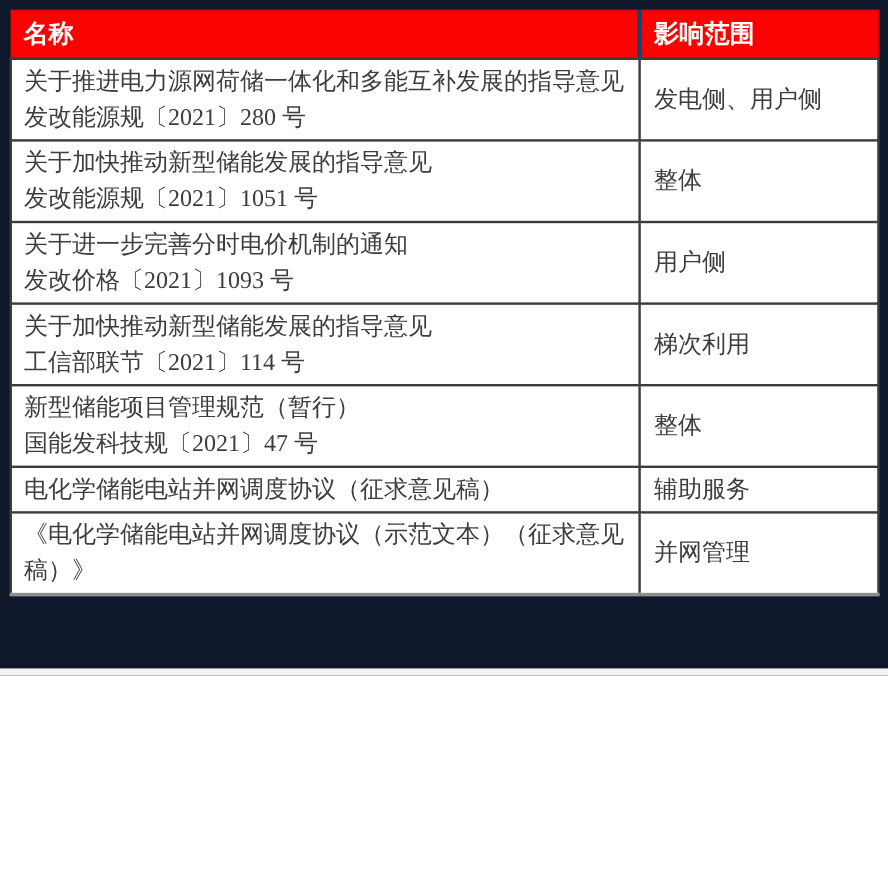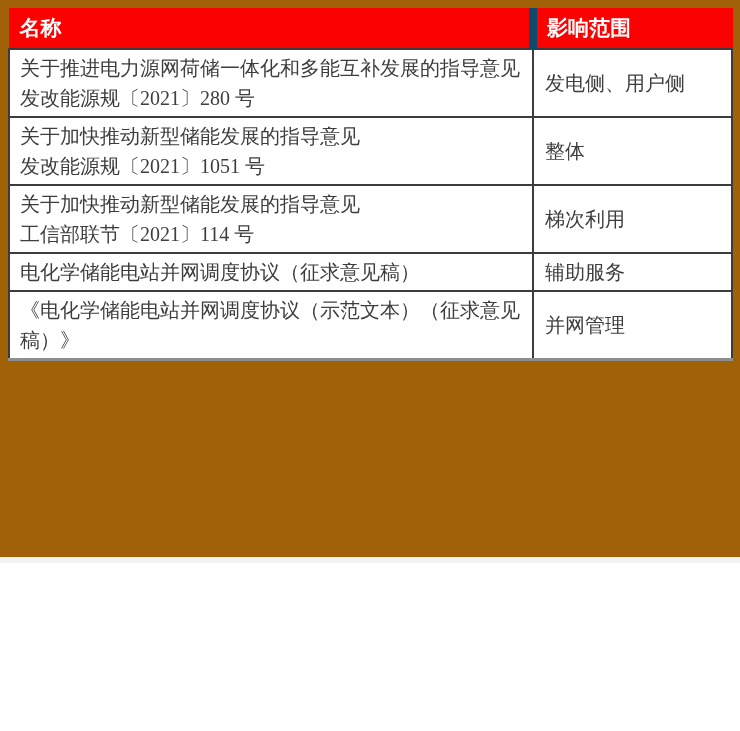--- a/index.html
+++ b/index.html
@@ -5,21 +5,21 @@
   * { margin: 0; padding: 0; box-sizing: border-box; }
   html, body {
     width: 740px;
     background: #ffffff;
     font-family: "Liberation Serif", "DejaVu Serif", serif;
   }
   .page {
     position: relative;
     width: 740px;
     height: 563px;
-    background: #a16207;
+    background: #0f172a;
     overflow: hidden;
   }
   table.policy {
     position: absolute;
     left: 8px;
     top: 8px;
     width: 723px;
     border-collapse: collapse;
     table-layout: fixed;
   }
@@ -29,21 +29,21 @@
   thead th {
     background: #fb0202;
     color: #ffffff;
     font-size: 21px;
     font-weight: bold;
     text-align: left;
     height: 40px;
     padding: 4px 10px;
     border: 1px solid #fb0202;
   }
-  thead th.h-scope { border-left: 8px solid #0c4a6e; }
+  thead th.h-scope { border-left: 4px solid #0c4a6e; }
 
   tbody td {
     border: 2px solid #3c3c3c;
     color: #3d3d3d;
     font-size: 20px;
     line-height: 30px;
     padding: 3px 10px;
     vertical-align: middle;
     background: #ffffff;
   }
@@ -124,30 +124,44 @@
 
   <tr>
     <td class="cell-name">
       <div>关于加快推动新型储能发展的指导意见</div>
       <div>发改能源规〔2021〕1051 号</div>
     </td>
     <td class="cell-scope">整体</td>
   </tr>
 
 
+  <tr>
+    <td class="cell-name">
+      <div>关于进一步完善分时电价机制的通知</div>
+      <div>发改价格〔2021〕1093 号</div>
+    </td>
+    <td class="cell-scope">用户侧</td>
+  </tr>
 
 
   <tr>
     <td class="cell-name">
       <div>关于加快推动新型储能发展的指导意见</div>
       <div>工信部联节〔2021〕114 号</div>
     </td>
     <td class="cell-scope">梯次利用</td>
   </tr>
 
+  <tr>
+    <td class="cell-name">
+      <div>新型储能项目管理规范（暂行）</div>
+      <div>国能发科技规〔2021〕47 号</div>
+    </td>
+    <td class="cell-scope">整体</td>
+  </tr>
 
 
 
   <tr>
     <td class="cell-name">
       <div>电化学储能电站并网调度协议（征求意见稿）</div>
 
     </td>
     <td class="cell-scope">辅助服务</td>
   </tr>

